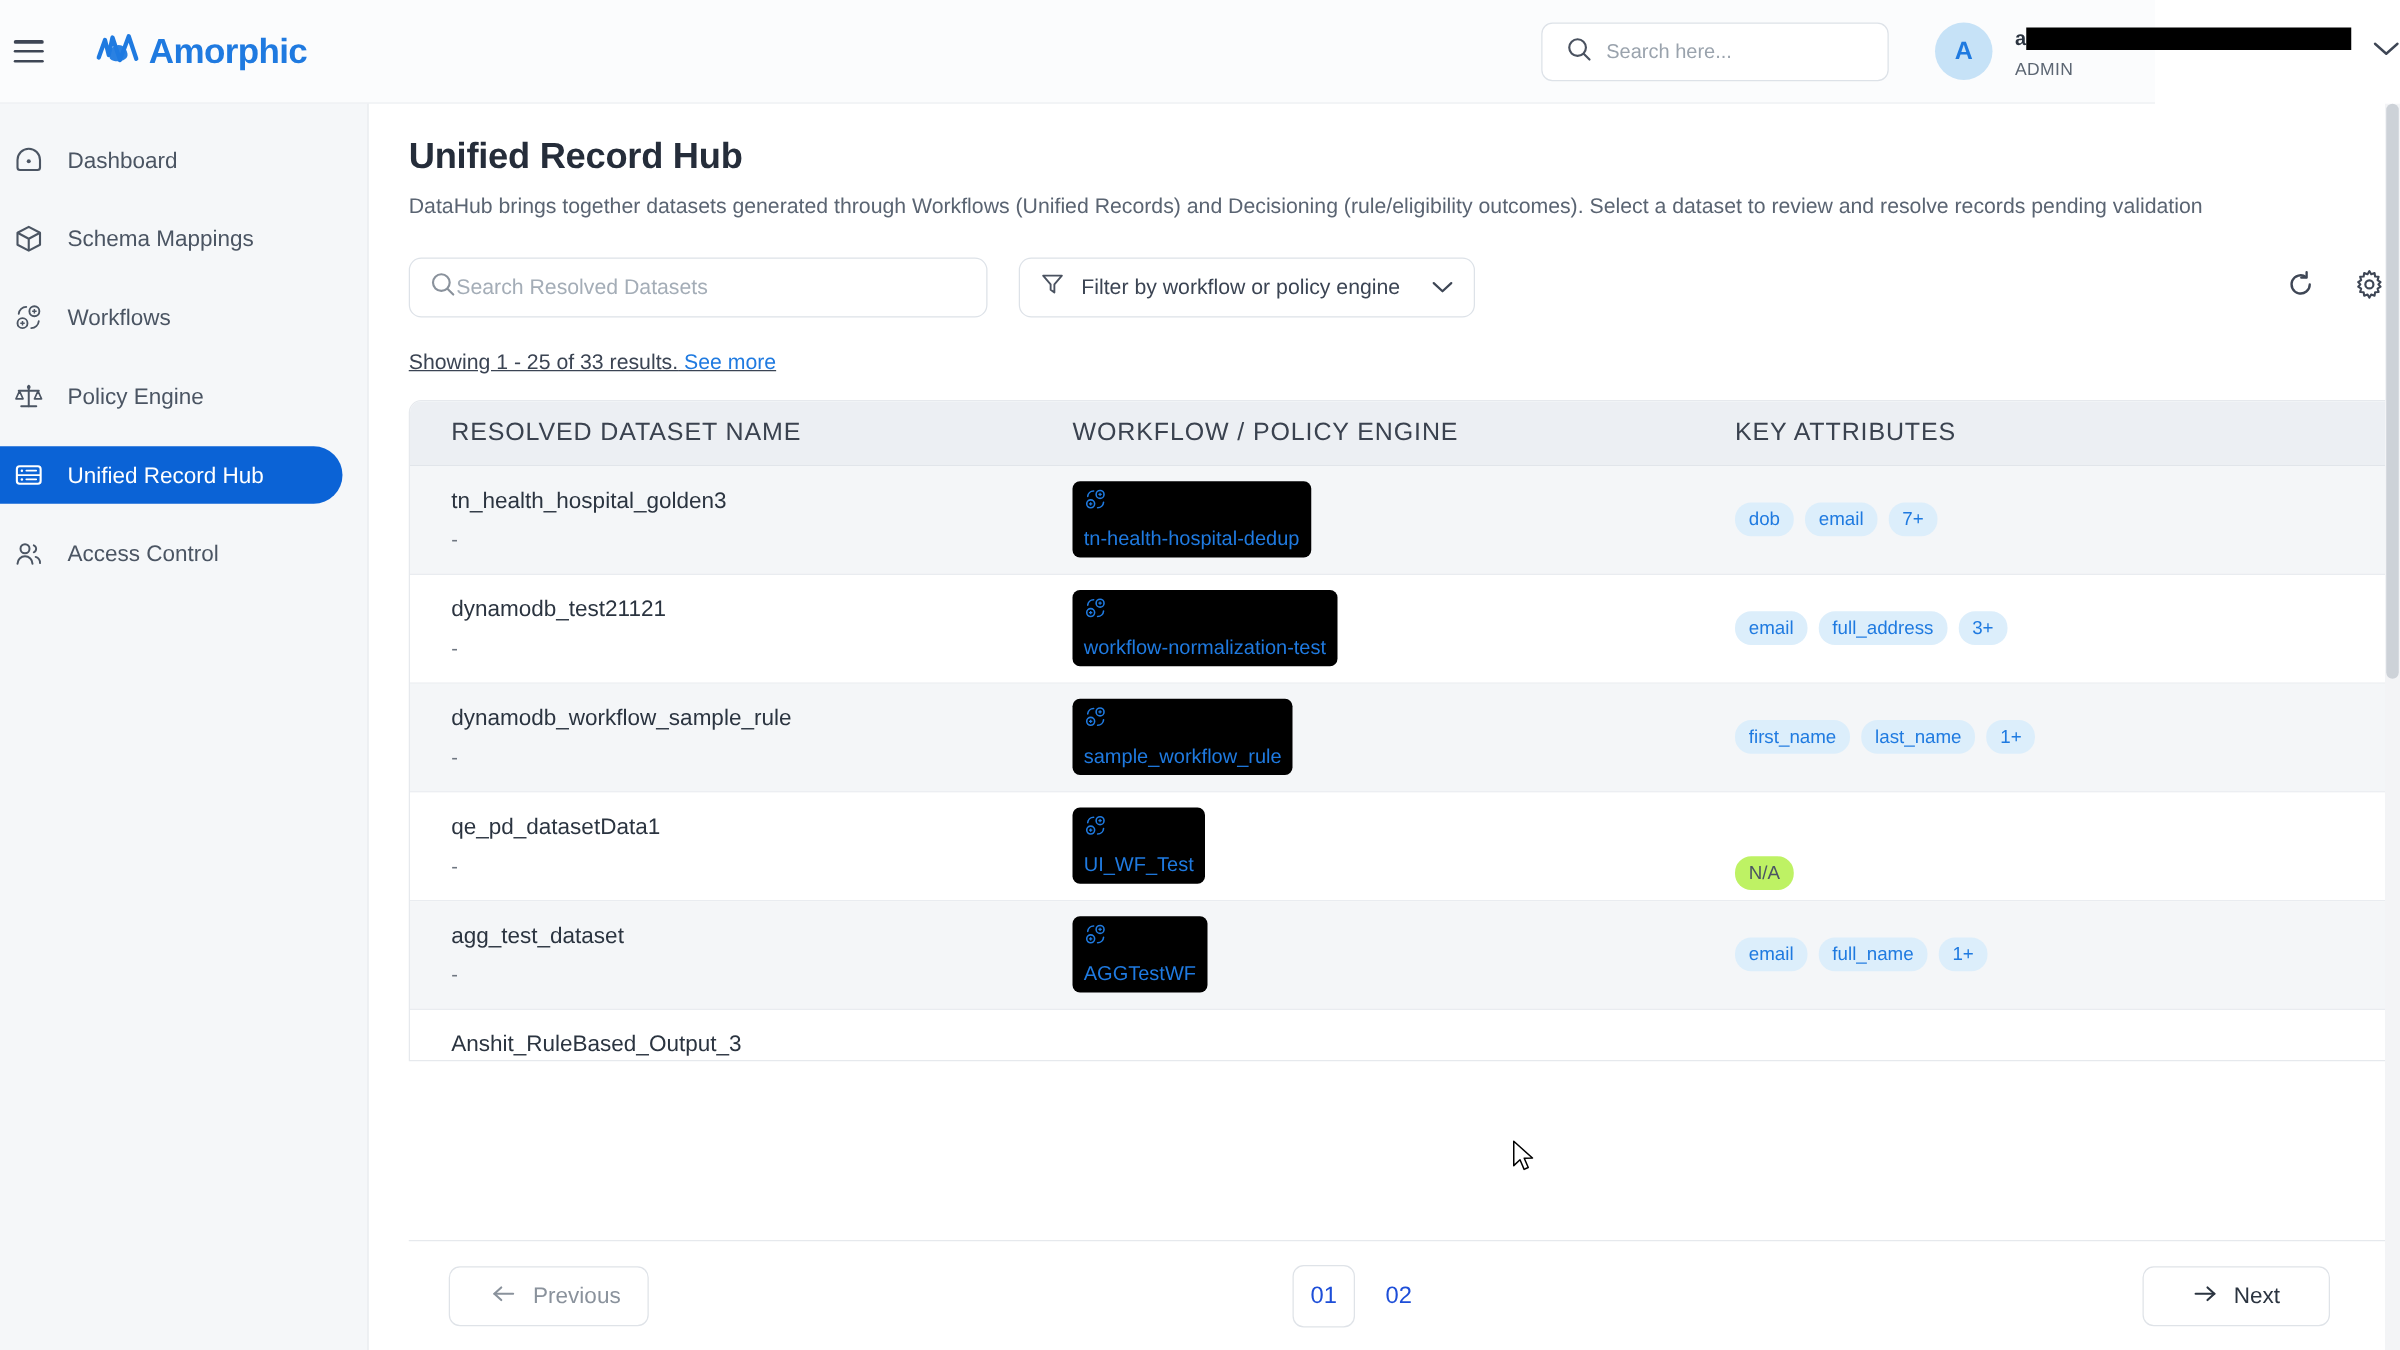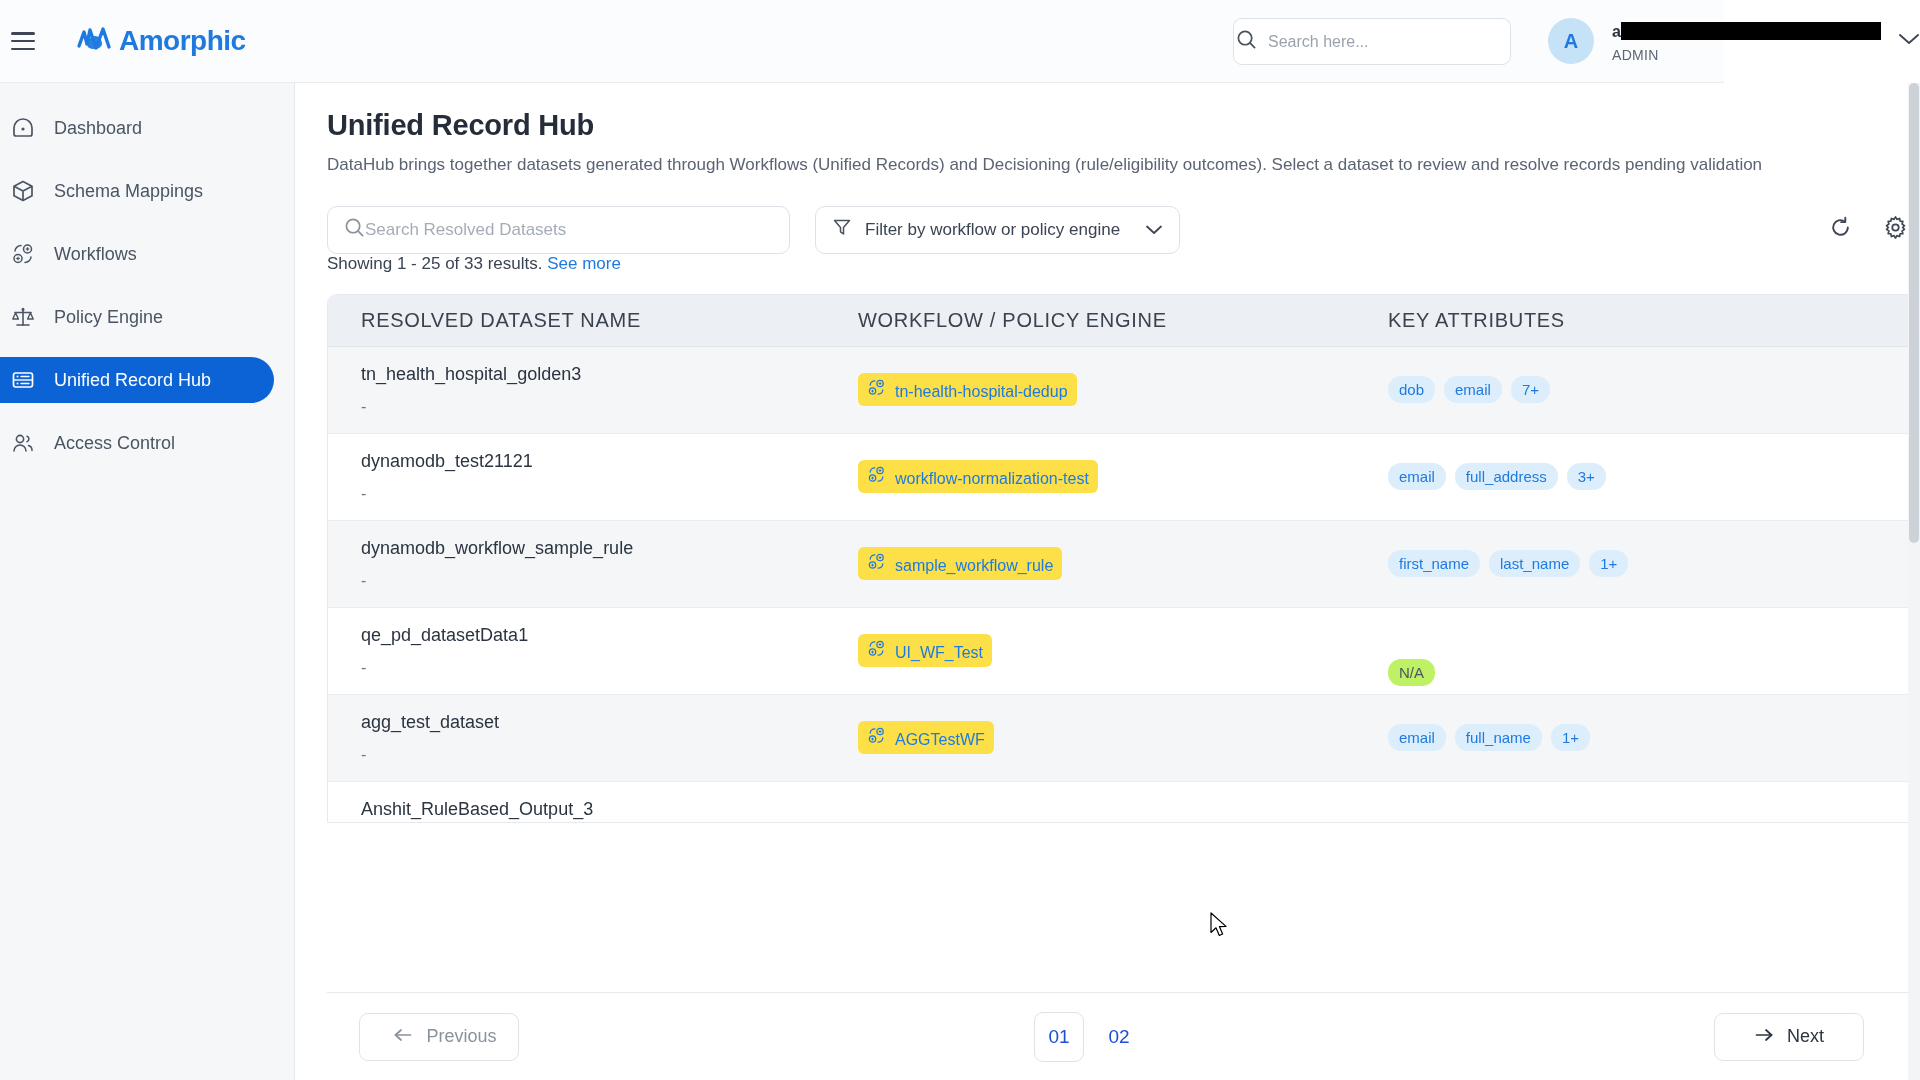--- a/index.html
+++ b/index.html
@@ -28,21 +28,21 @@
   #brand { display: flex; align-items: center; margin-left: 41px; gap: 7px; }
   #brand-text {
     font-size: 28px; font-weight: 700; color: #1f7ae0; letter-spacing: -0.5px;
   }
 
   #header-search {
     position: absolute; left: 1233px; top: 18px;
     width: 278px; height: 47px;
     border: 1px solid #dde2e8; border-radius: 9px;
     background: #ffffff;
-    display: flex; align-items: center; padding: 0 2px; gap: 11px;
+    display: flex; align-items: center; padding: 0 19px; gap: 11px;
   }
   #header-search input {
     border: none; outline: none; font-size: 16px; color: #6b7280;
     background: transparent; width: 100%;
     font-family: "Liberation Sans", sans-serif;
   }
   #header-search input::placeholder { color: #9aa3ad; }
 
   #avatar {
     position: absolute; left: 1548px; top: 18px;
@@ -99,21 +99,21 @@
   }
   #dataset-search input::placeholder { color: #a4adb7; }
   #filter-select {
     width: 365px; height: 48px; border: 1px solid #dde2e8; border-radius: 10px;
     display: flex; align-items: center; gap: 13px; padding: 0 16px; background: #fff;
     font-size: 17px; color: #3b4453; cursor: pointer;
   }
   #filter-chevron { margin-left: auto; }
   #toolbar-actions { position: absolute; right: 12px; display: flex; gap: 30px; align-items: center; }
 
-  #results-line { font-size: 17px; color: #3b4453; }
+  #results-line { margin-top: 26px; font-size: 17px; color: #3b4453; text-decoration: underline; }
   #results-line a { color: #1f7ae0; text-decoration: none; cursor: pointer; }
 
   
   #table-card {
     margin-top: 20px; width: 1593px; background: #ffffff;
     border: 1px solid #e6e9ed; border-radius: 10px 10px 0 0;
     overflow: hidden; position: relative;
   }
   #table-head {
     display: flex; height: 52px; align-items: center;
@@ -130,23 +130,23 @@
   .trow { display: flex; align-items: center; height: 87px; border-bottom: 1px solid #e9ecf0; }
   .trow.shade { background: #f4f6f8; }
   .trow.plain { background: #ffffff; }
   .cell1 { width: 530px; padding-left: 33px; }
   .cell2 { width: 530px; display: flex; align-items: center; }
   .cell3 { width: 500px; display: flex; align-items: center; gap: 9px; }
   .ds-name { font-size: 18px; color: #2b3440; }
   .ds-sub { font-size: 16px; color: #6e7681; margin-top: 13px; }
 
   .wf-chip {
-    display: inline-flex; align-items: flex-end; gap: 9px;
-    background: #fde047; color: #1f7ae0; border-radius: 6px;
-    padding: 5px 9px; font-size: 16px; cursor: pointer;
+    display: inline-flex; align-items: flex-start; gap: 9px;
+    background: #000000; color: #1f7ae0; border-radius: 6px;
+    padding: 5px 9px; font-size: 16px; cursor: pointer; flex-direction: column;
   }
   .attr-chip {
     background: #dceefb; color: #1f7ae0; border-radius: 13px;
     padding: 5px 11px; font-size: 15px; cursor: pointer;
   }
   .attr-chip.na { background: #bef264; color: #4b5563; margin-top: 44px; }
   .attr-chip.more { background: #dceefb; }
 
   .trow.cut { height: 40px; overflow: hidden; border-bottom: none; align-items: flex-start; padding-top: 0; }
   .trow.cut .ds-name { display: block; margin-top: 17px; }

